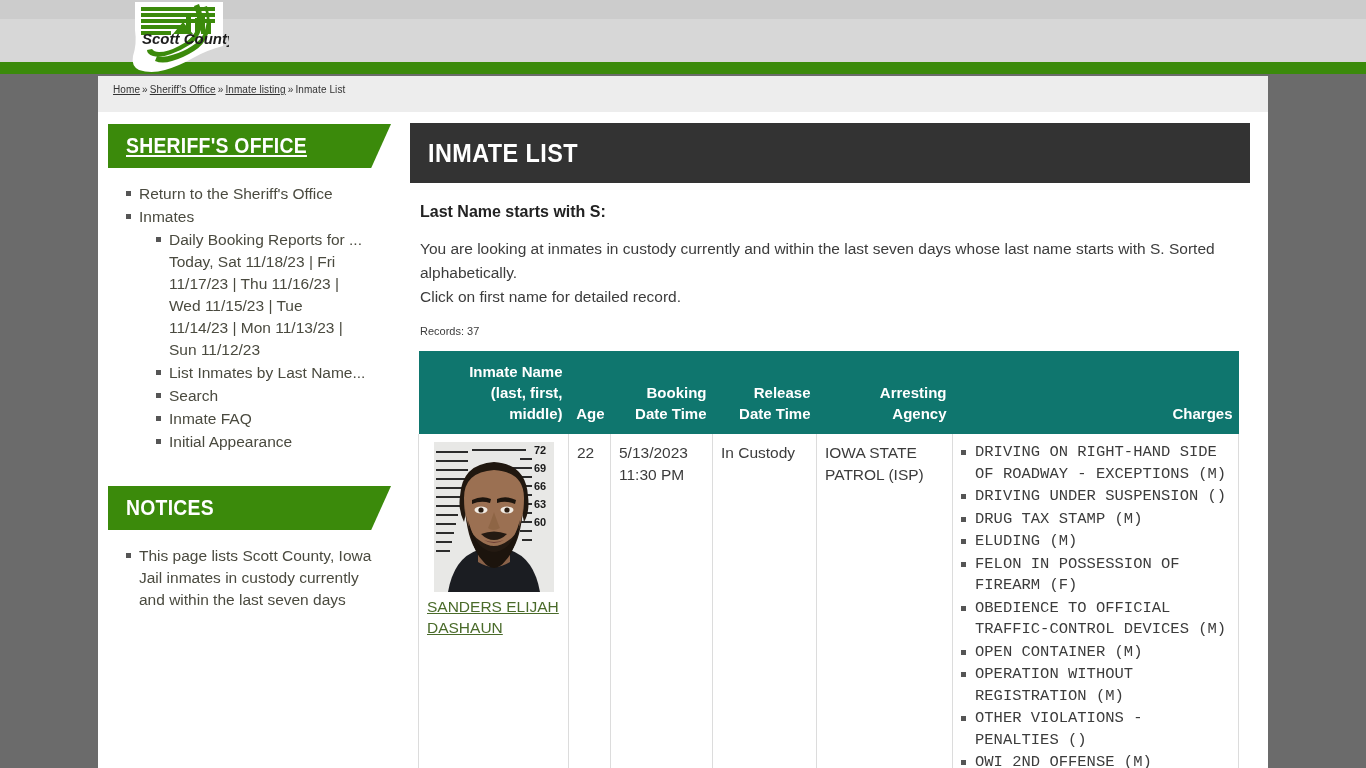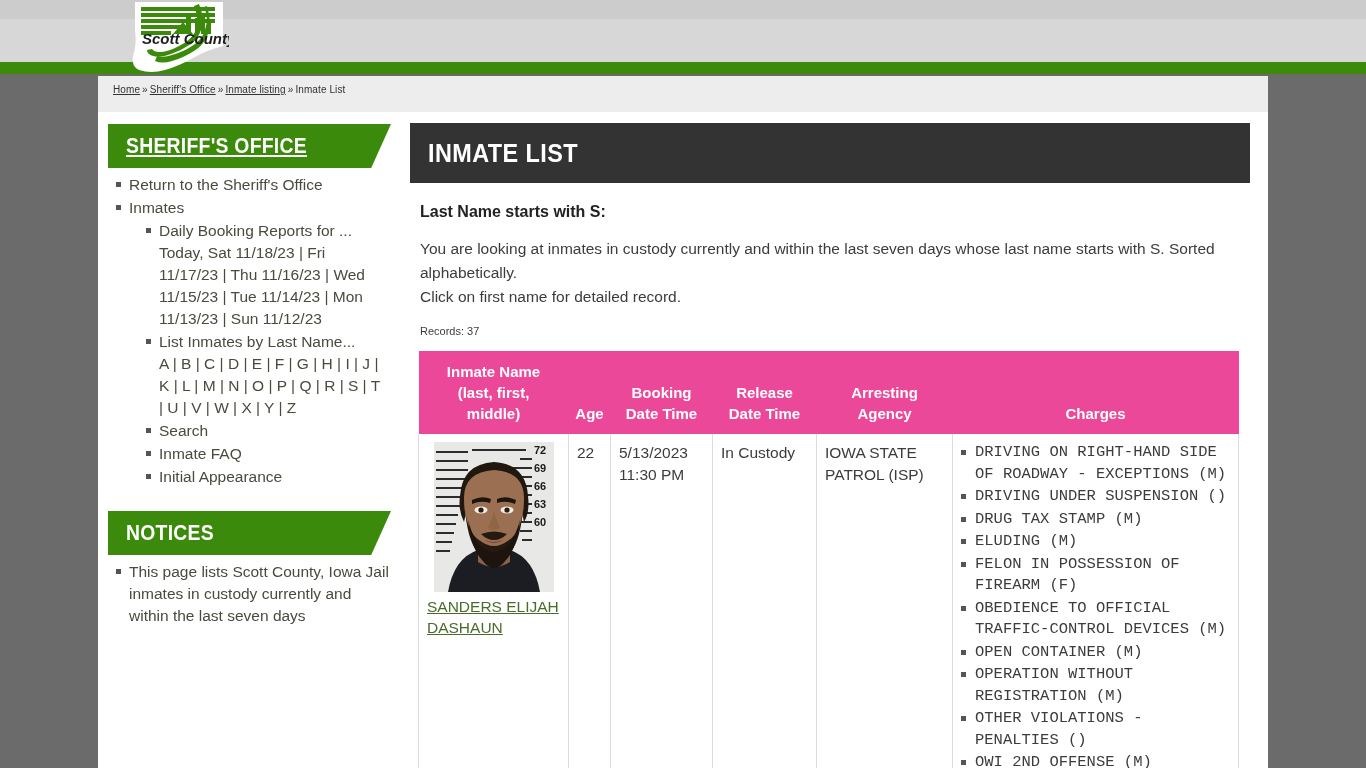--- a/index.html
+++ b/index.html
@@ -76,21 +76,21 @@
   .panel-head .txt {
     position: absolute; left: 18px; top: 9px;
     color: #fff; font-size: 22px; font-weight: bold;
     font-family: "Liberation Sans Narrow","Liberation Sans", sans-serif;
     letter-spacing: .3px;
     transform: scaleX(.88);
     transform-origin: left top;
   }
   .panel-head.underlined .txt { text-decoration: underline; }
 
-  ul.navlist { list-style: none; margin: 5px; padding: 0; }
+  ul.navlist { list-style: none; margin: 15px; padding: 0; }
   ul.navlist li {
     position: relative;
     padding-left: 16px;
     font-size: 15.5px;
     line-height: 22px;
     color: #4a4a3f;
     margin-bottom: 1px;
   }
   ul.navlist li .bullet {
     position: absolute; left: 3px; top: 8px;
@@ -129,26 +129,26 @@
   }
 
   
   table.inmates {
     margin: 14px 0 0 8px;
     border-collapse: collapse;
     width: 820px;
     table-layout: fixed;
   }
   table.inmates thead th {
-    background: #ec4899; color: #ffffff;
+    background: #0f766e; color: #ffffff;
     font-size: 15px; font-weight: bold;
     font-family: "Liberation Sans Narrow","Liberation Sans", sans-serif;
     padding: 10px 6px;
     vertical-align: bottom;
-    text-align: center;
+    text-align: right;
     line-height: 21px;
   }
   table.inmates tbody td {
     border: 1px solid #dcdcdc;
     border-top: none;
     padding: 8px 8px;
     vertical-align: top;
     font-size: 15.5px;
     line-height: 22px;
     color: #3c3c3c;
@@ -233,21 +233,20 @@
 
           <ul class="navlist">
             <li>
               <span class="bullet"></span>
               <a href="#">Daily Booking Reports for ...</a>
               <div class="inline-list">Today, Sat 11/18/23 | Fri 11/17/23 | Thu 11/16/23 | Wed 11/15/23 | Tue 11/14/23 | Mon 11/13/23 | Sun 11/12/23</div>
             </li>
             <li>
               <span class="bullet"></span>
               <a href="#">List Inmates by Last Name...</a>
-              <div class="inline-list">A | B | C | D | E | F | G | H | I | J | K | L | M | N | O | P | Q | R | S | T | U | V | W | X | Y | Z</div>
             </li>
             <li>
               <span class="bullet"></span>
               <a href="#">Search</a>
             </li>
             <li>
               <span class="bullet"></span>
               <a href="#">Inmate FAQ</a>
             </li>
             <li>

